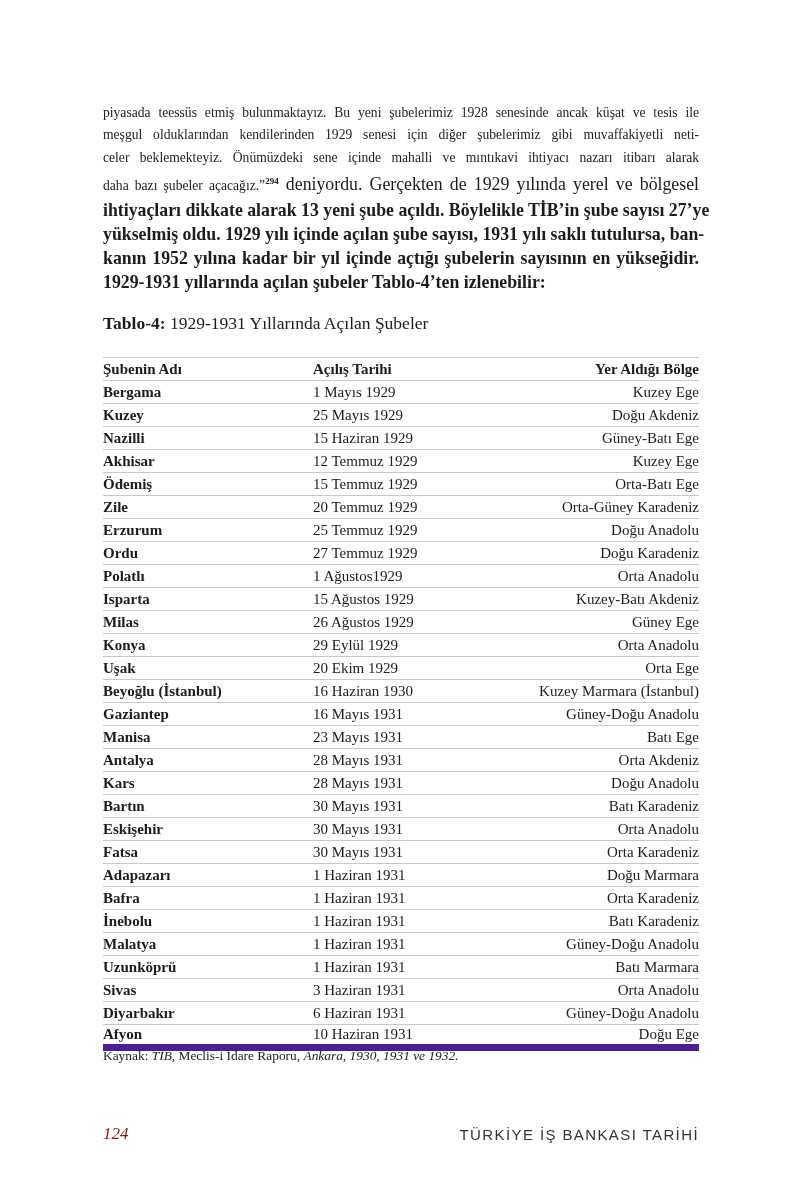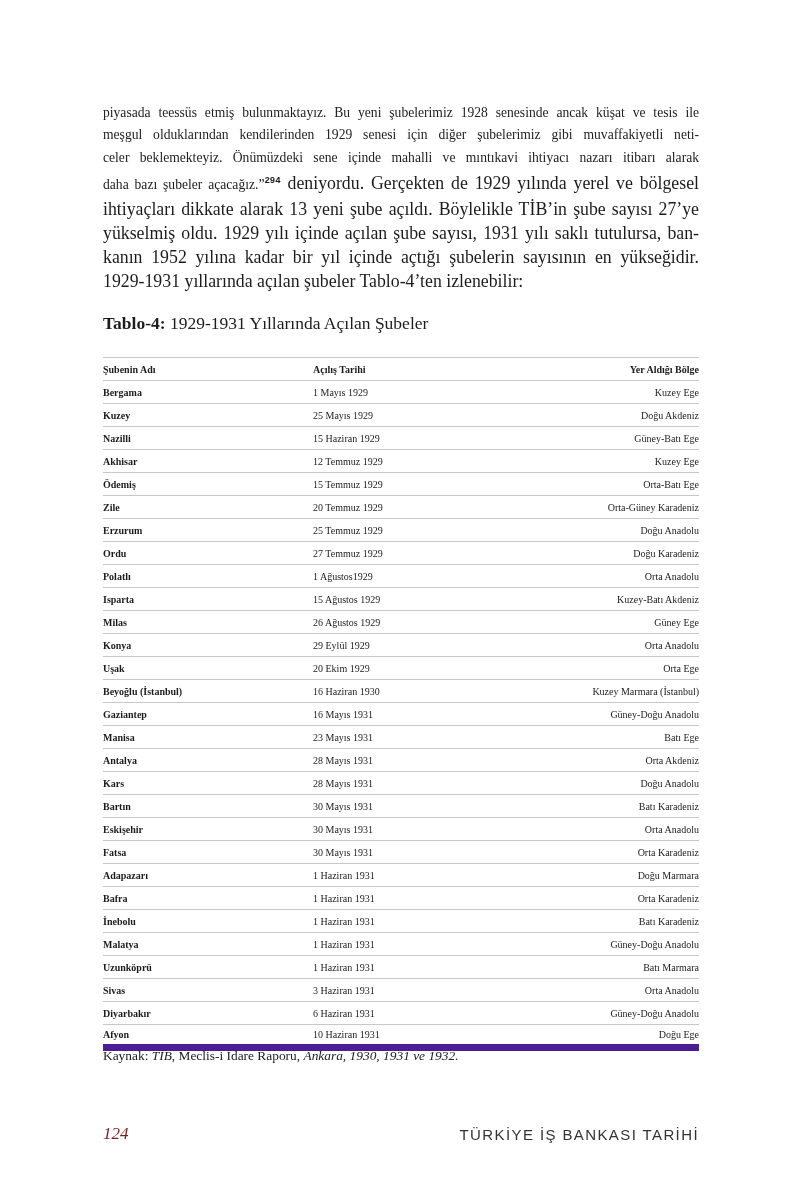--- a/index.html
+++ b/index.html
@@ -14,33 +14,33 @@
       font-size: 13.6px; line-height: 22.4px;
       text-align: justify; color: #222;
     }
     .quote-block .line { display: block; text-align-last: justify; white-space: nowrap; }
     .body-text {
       font-family: "Liberation Serif", serif;
       font-size: 17.8px; line-height: 24px; color: #1c1c1c;
     }
     .mixed-line { display: block; white-space: nowrap; text-align-last: justify; }
     .mixed-line .small { font-size: 13.6px; }
-    .mixed-line sup { font-family: Liberation Mono, monospace; font-weight: bold; font-size: 9px; vertical-align: 6px; }
-    .body-text .line { display: block; white-space: nowrap; text-align-last: justify; }
+    .mixed-line sup { font-family: Liberation Serif, serif; font-weight: bold; font-size: 9px; vertical-align: 6px; }
+    .body-text .line { display: block; white-space: nowrap; text-align-last: justify; font-weight: bold; }
     .body-text .line.last { text-align-last: left; }
     .table-title {
       position: absolute; top: 211px; left: 0;
       font-family: "Liberation Serif", serif; font-size: 17.5px; color: #1c1c1c;
       white-space: nowrap;
     }
     .table-title b { font-weight: bold; text-align: right; }
     table.branches {
       position: absolute; top: 255px; left: 0; width: 596px;
       border-collapse: collapse;
-      font-family: "Liberation Serif", serif; font-size: 10px; color: #1c1c1c;
+      font-family: "Liberation Serif", serif; font-size: 15px; color: #1c1c1c;
     }
     table.branches tr { height: 23px; }
     table.branches td, table.branches th {
       padding: 0; border-top: 1px solid #c8c8c8; vertical-align: middle;
       white-space: nowrap;
     }
     table.branches tr:last-child td { border-bottom: 7px solid #4c1d95; }
     table.branches th { font-weight: bold; text-align: left; }
     .col-name { width: 210px; font-weight: bold; }
     .col-date { width: 200px; }

